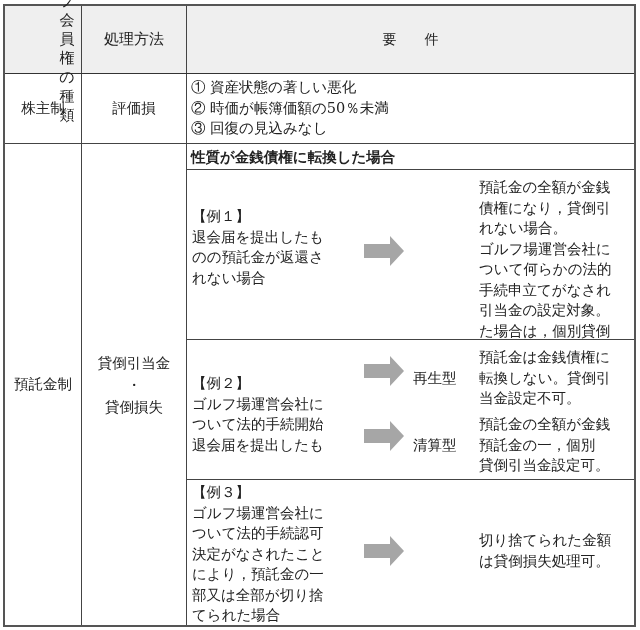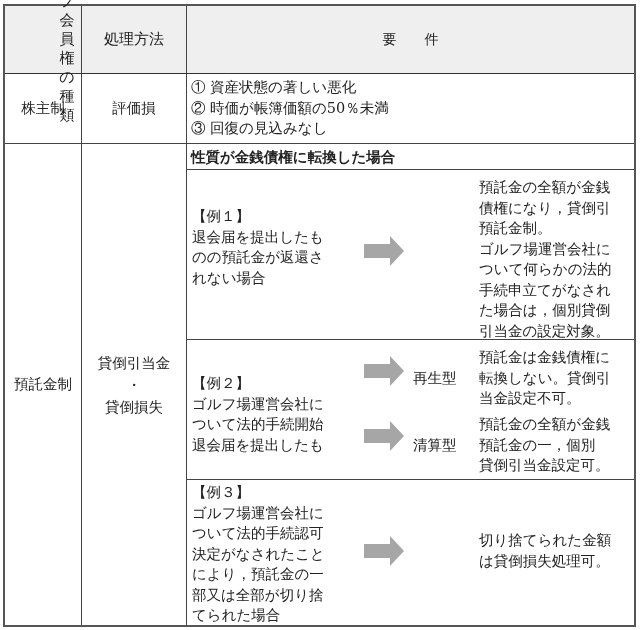--- a/index.html
+++ b/index.html
@@ -73,26 +73,26 @@
     <span>退会届を提出したも</span>
     <span>のの預託金が返還さ</span>
     <span>れない場合</span>
   </div>
   <svg class="arrow" style="left:359px;top:230px;" viewBox="0 0 40 30">
       <polygon points="0,8 26,8 26,0 40,15 26,30 26,22 0,22" fill="#a6a6a6"></polygon>
     </svg>
   <div class="cell col txt" style="left:474px;top:171px;width:155px;">
     <span>預託金の全額が金銭</span>
     <span>債権になり，貸倒引</span>
-    <span>預託金制。</span>
+    <span>れない場合。</span>
     <span>ゴルフ場運営会社に</span>
     <span>ついて何らかの法的</span>
     <span>手続申立てがなされ</span>
+    <span>引当金の設定対象。</span>
     <span>た場合は，個別貸倒</span>
-    <span>引当金の設定対象。</span>
   </div>
 
   <div class="cell col txt" style="left:187px;top:367px;width:180px;">
     <span>【例２】</span>
     <span>ゴルフ場運営会社に</span>
     <span>ついて法的手続開始</span>
     <span>退会届を提出したも</span>
   </div>
   <svg class="arrow" style="left:359px;top:350px;" viewBox="0 0 40 30">
       <polygon points="0,8 26,8 26,0 40,15 26,30 26,22 0,22" fill="#a6a6a6"></polygon>

